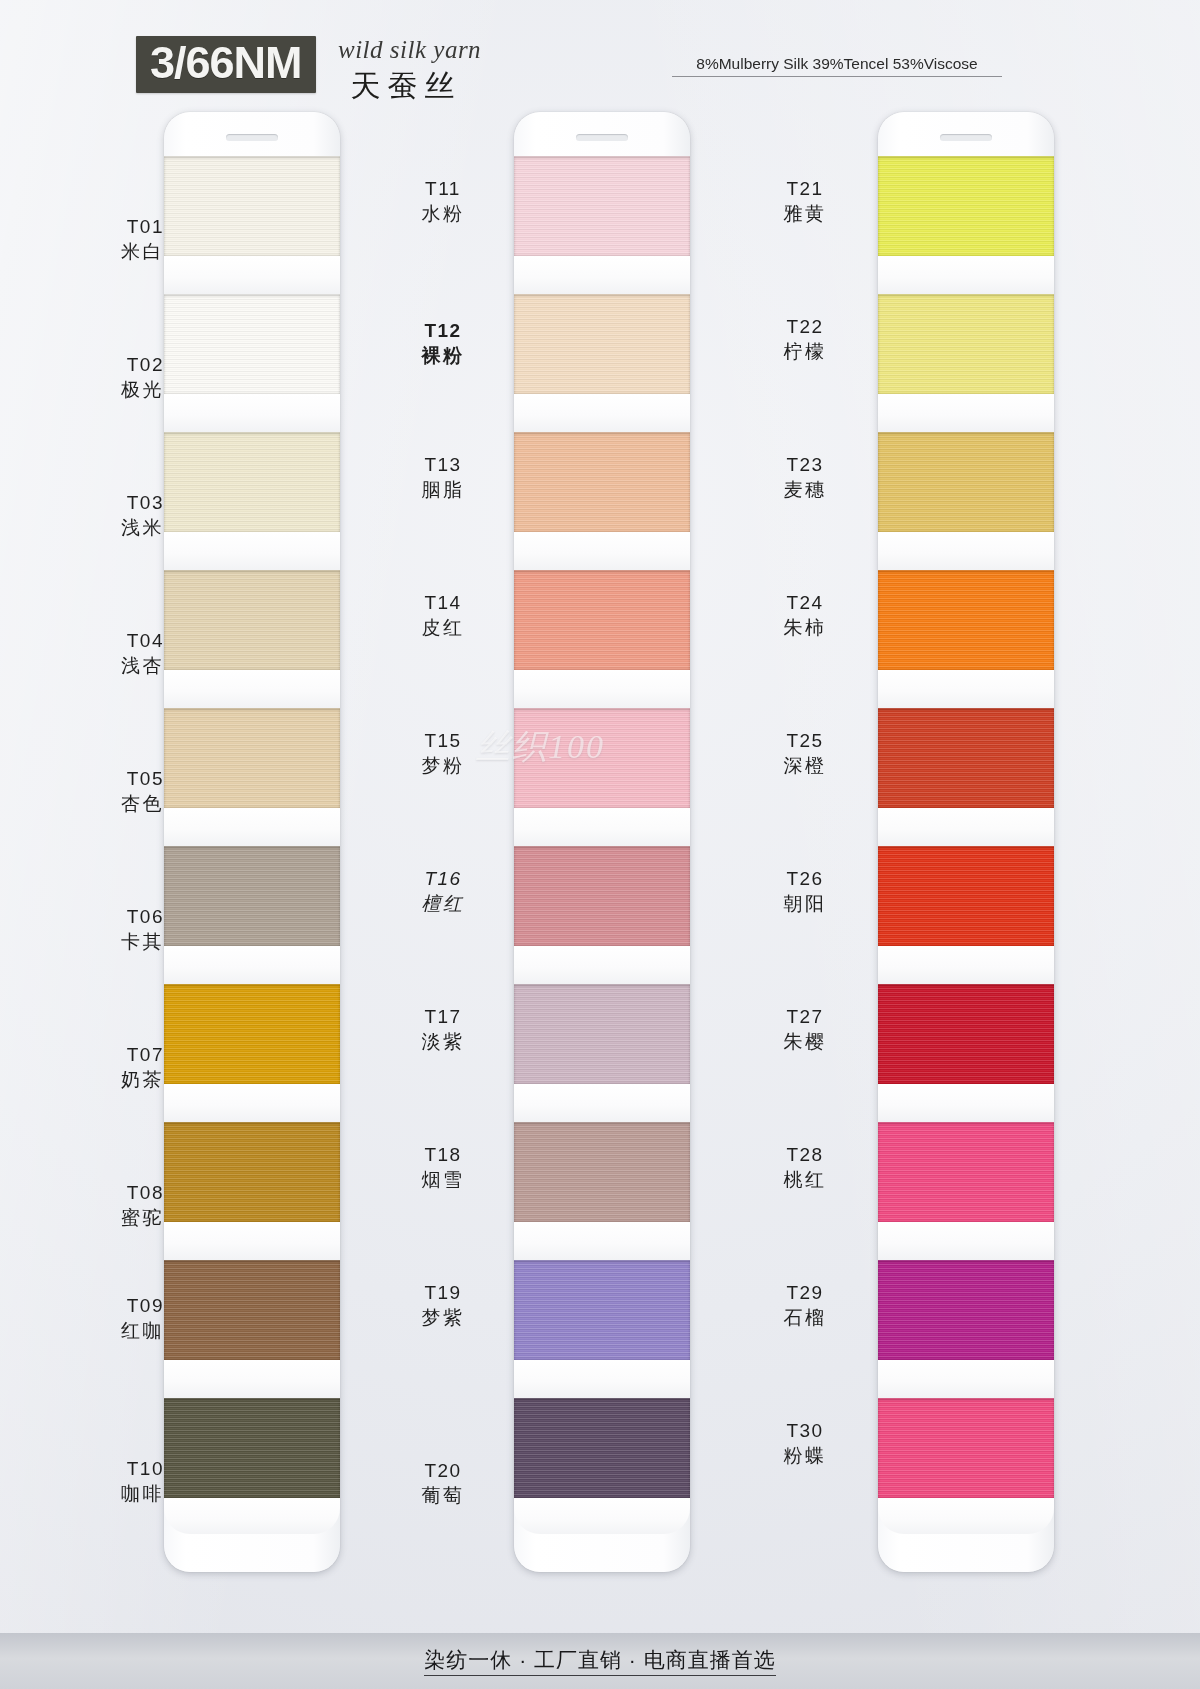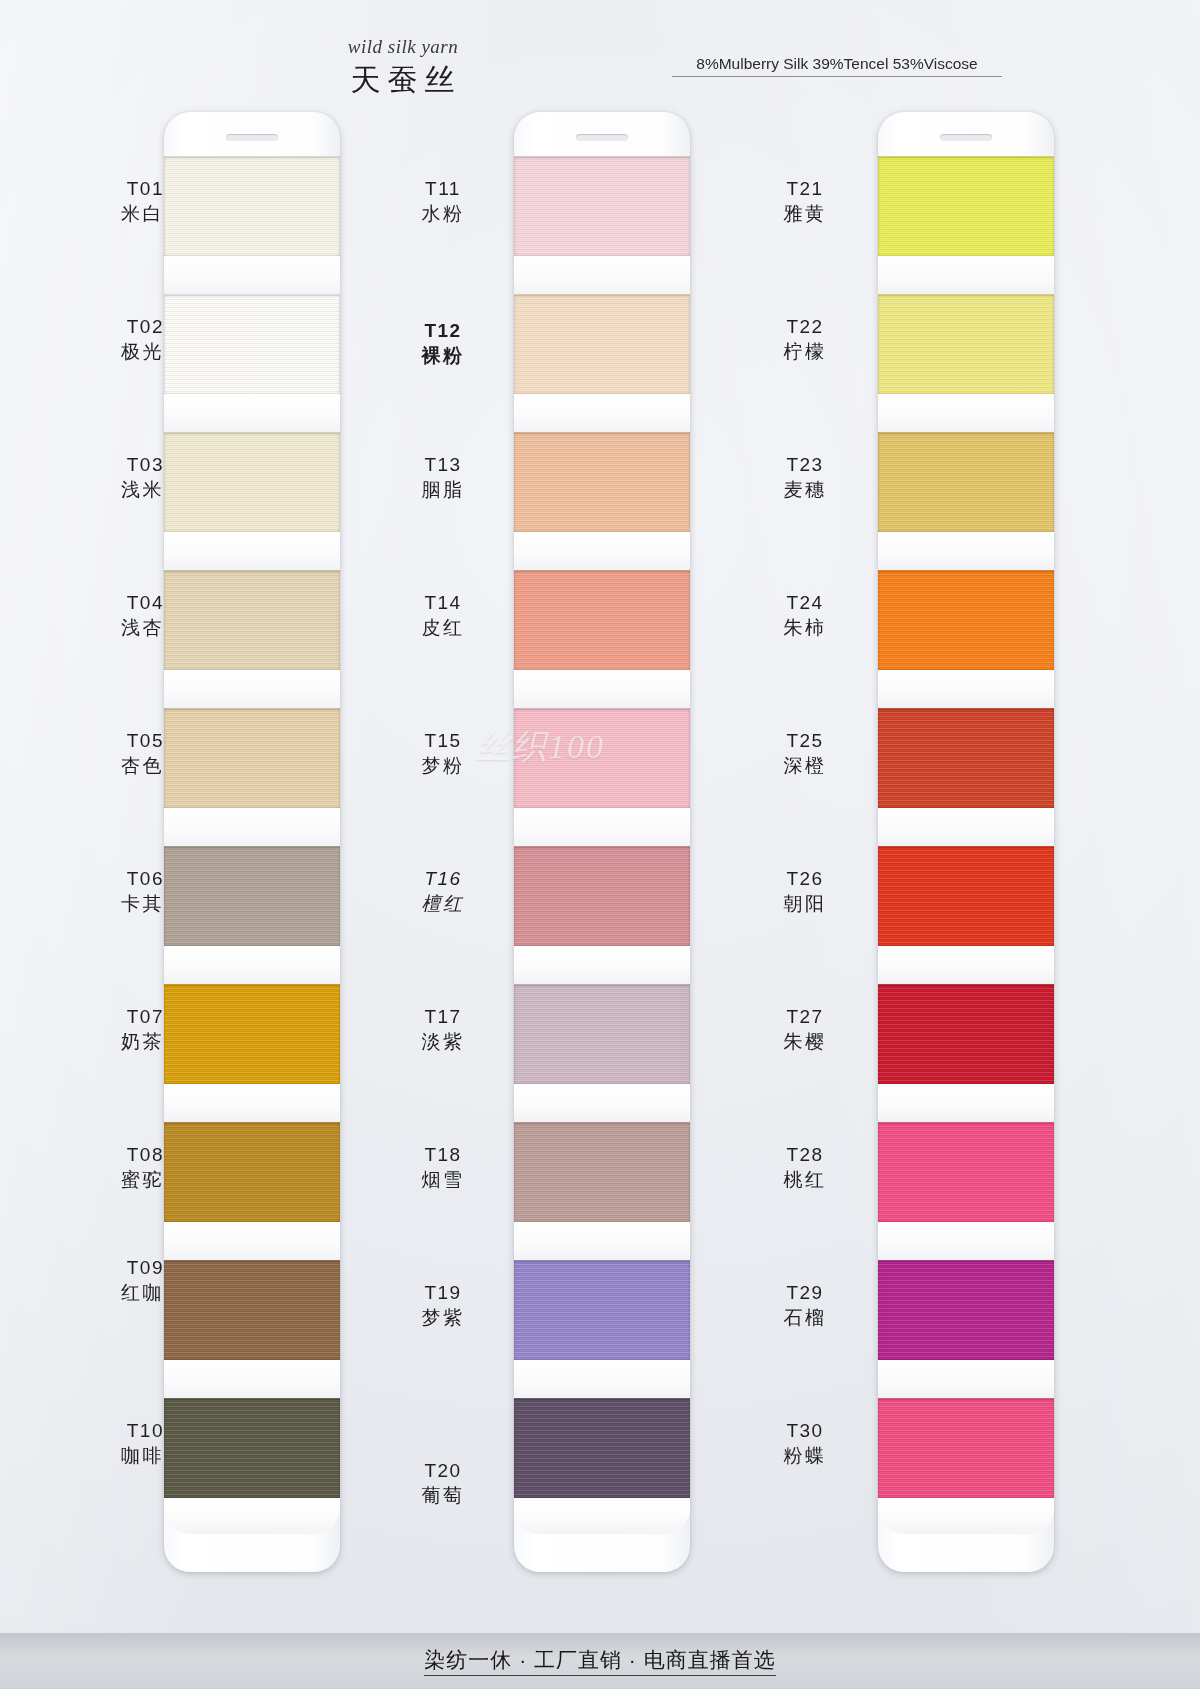--- a/index.html
+++ b/index.html
@@ -34,21 +34,21 @@
   }
   .logo-box .txt{
     color:#f4f4f2;font-size:45px;line-height:47px;font-weight:bold;
     letter-spacing:-1px;
     font-family:"Liberation Sans","DejaVu Sans",sans-serif;
     text-shadow:0 1px 0 rgba(0,0,0,.35);
   }
   .brand{position:absolute;left:338px;top:36px;text-align:center;width:130px;}
   .brand .en{
     font-family:"Liberation Serif","DejaVu Serif",serif;
-    font-style:italic;font-size:19px;color:#3a3a38;letter-spacing:.5px;
+    font-style:italic;font-size:25px;color:#3a3a38;letter-spacing:.5px;
     white-space:nowrap;
   }
   .brand .cn{
     font-family:"Liberation Serif","DejaVu Serif",serif;
     font-size:30px;color:#1e1e1c;letter-spacing:7px;margin-top:2px;
     white-space:nowrap;padding-left:6px;
   }
   .comp{position:absolute;left:672px;top:38px;width:330px;text-align:center;}
   .comp .row{
     font-size:15.5px;color:#2a2a2a;white-space:nowrap;
@@ -100,21 +100,21 @@
     position:absolute;left:0;right:0;top:100px;height:38px;
     background:linear-gradient(180deg,#ffffff 0%,#fbfbfc 55%,#f2f3f5 100%);
   }
 
   
   .label{
     position:absolute;width:130px;line-height:1.32;color:#1f1f1f;
   }
   .label .code{font-size:19px;letter-spacing:1.5px;}
   .label .name{font-size:19px;letter-spacing:2.5px;}
-  .col1 .label{left:34px;text-align:right;padding-right:24px;}
+  .col1 .label{left:34px;text-align:right;padding-right:24px;margin-top:38px;}
   .col2 .label{left:378px;text-align:center;}
   .col3 .label{left:740px;text-align:center;}
 
   
   .watermark{
     position:absolute;left:476px;top:724px;
     font-family:"Liberation Serif","DejaVu Serif",serif;
     font-style:italic;font-size:34px;color:rgba(255,255,255,.55);
     letter-spacing:2px;pointer-events:none;white-space:nowrap;
     text-shadow:0 1px 2px rgba(150,150,160,.25);
@@ -132,20 +132,23 @@
     white-space:nowrap;
   }
 </style>
 </head>
 <body>
 
 <div class="paper"></div>
 
 <div class="header">
 
+  <div class="logo-box">
+    <div class="txt">3/66NM</div>
+  </div>
 
   <div class="brand">
     <div class="en">wild silk yarn</div>
     <div class="cn">天蚕丝</div>
   </div>
 
   <div class="comp">
     <div class="row en">8%Mulberry Silk 39%Tencel 53%Viscose</div>
   </div>
 

